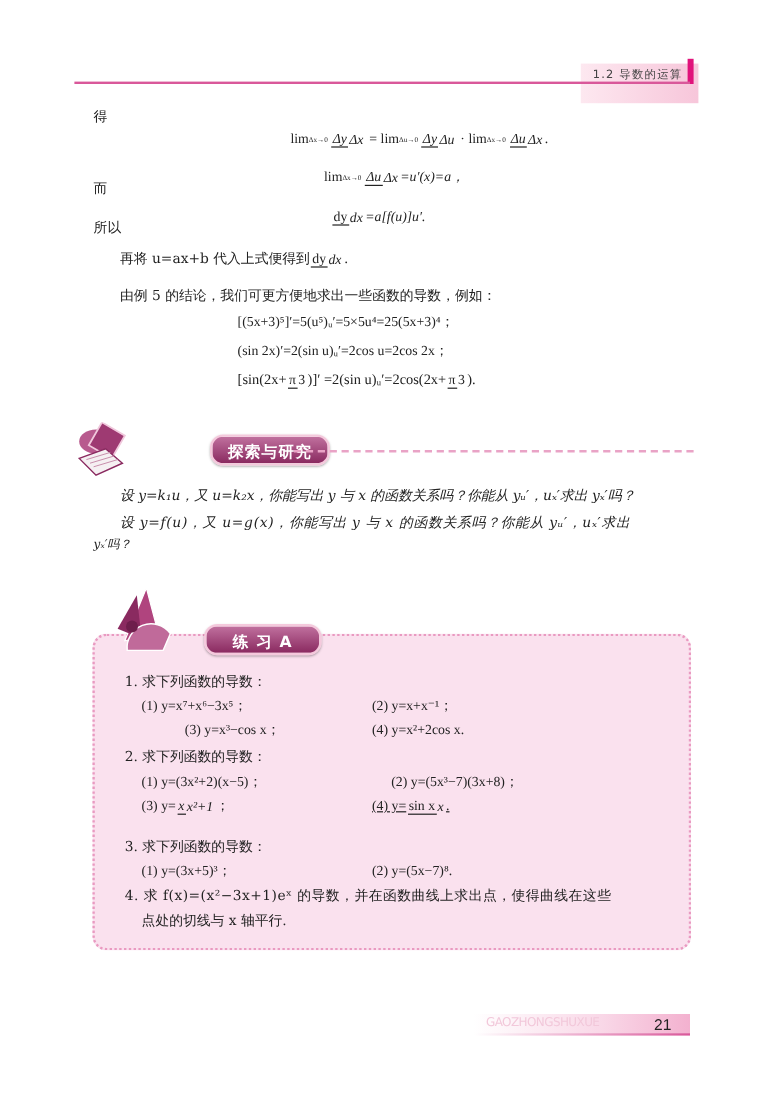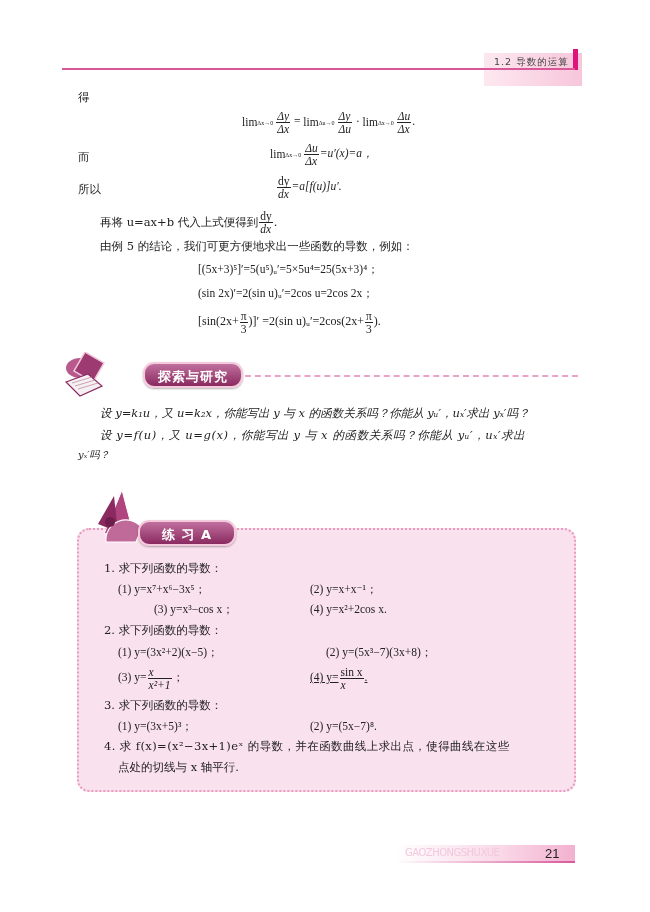--- a/index.html
+++ b/index.html
@@ -12,32 +12,32 @@
 
   
   .hdr-line { left: 62px; top: 68px; width: 513px; height: 1.5px; background: #d9589a; }
   .hdr-tab { left: 472px; top: 53px; width: 98px; height: 33px;
              background: linear-gradient(to right, #fde8f0, #f7c6da); margin-left: 12px; }
   .hdr-tab span { position: absolute; left: 10px; top: 3px; font-size: 9.5px; color: #444;
                   font-family: "DejaVu Sans", sans-serif; letter-spacing: 1px; }
   .hdr-bar { left: 573px; top: 49px; width: 5px; height: 21px; background: #e0137b; }
 
   
-  .frac { display: inline-flex; flex-direction: column; vertical-align: middle;
+  .frac { display: inline-flex; flex-direction: row; align-items: center; vertical-align: middle;
           font-size: 11.5px; line-height: 1.05; margin: 0 1px; }
   .frac .num { border-bottom: 1px solid #222; padding: 0 1px; }
   .frac .den { padding: 0 1px; }
   .lim { display: inline-flex; align-items: center; vertical-align: middle;
          font-size: 11.5px; line-height: 1; margin-right: 2px; }
   .lim .sub { font-size: 6px; margin-top: 1px; }
 
   
   .banner { height: 22px; border-radius: 11px;
             background: linear-gradient(#c0709e, #8a2a60); border: 2px solid #f4c9dc;
-            box-shadow: 0 1px 2px rgba(0,0,0,0.3); }
+            box-shadow: 0 1px 2px rgba(0,0,0,0.3); margin-left: 32px; }
   .banner span { position: absolute; left: 0; right: 0; top: 4px; text-align: center;
                  color: #fff; font-weight: bold; font-size: 13px; letter-spacing: 1px;
                  font-family: "DejaVu Sans", sans-serif; }
   .dashline { height: 0; border-top: 2px dashed #e9a3c6; }
 
   .ex-box { left: 77px; top: 528px; width: 495px; height: 260px; background: #fae1ee;
             border: 2.5px dotted #e99ac1; border-radius: 12px; }
 
   
   .ftr-grad { left: 395px; top: 845px; width: 180px; height: 16px;

